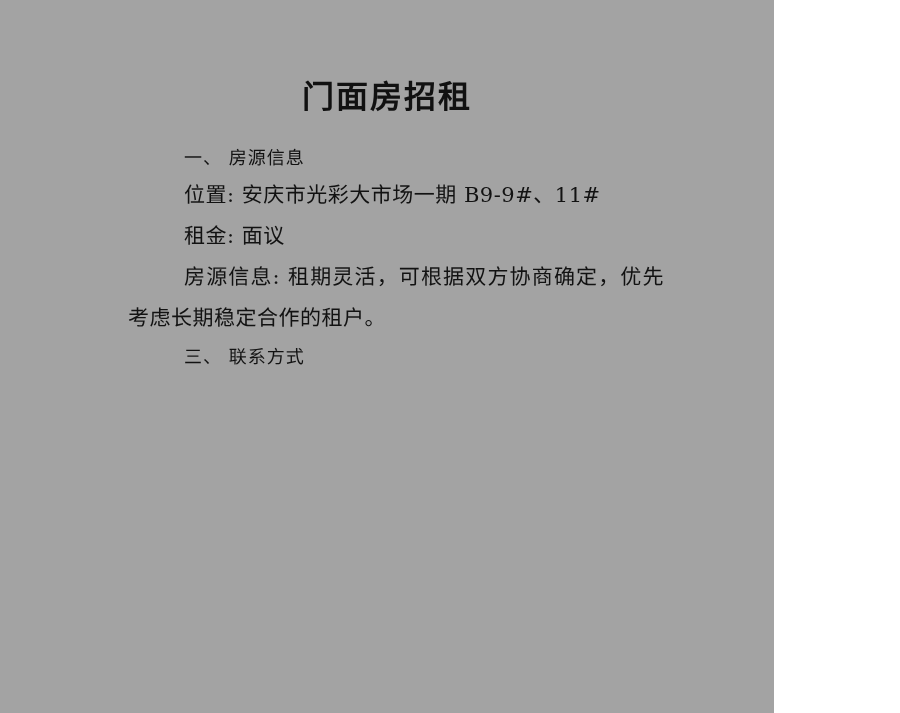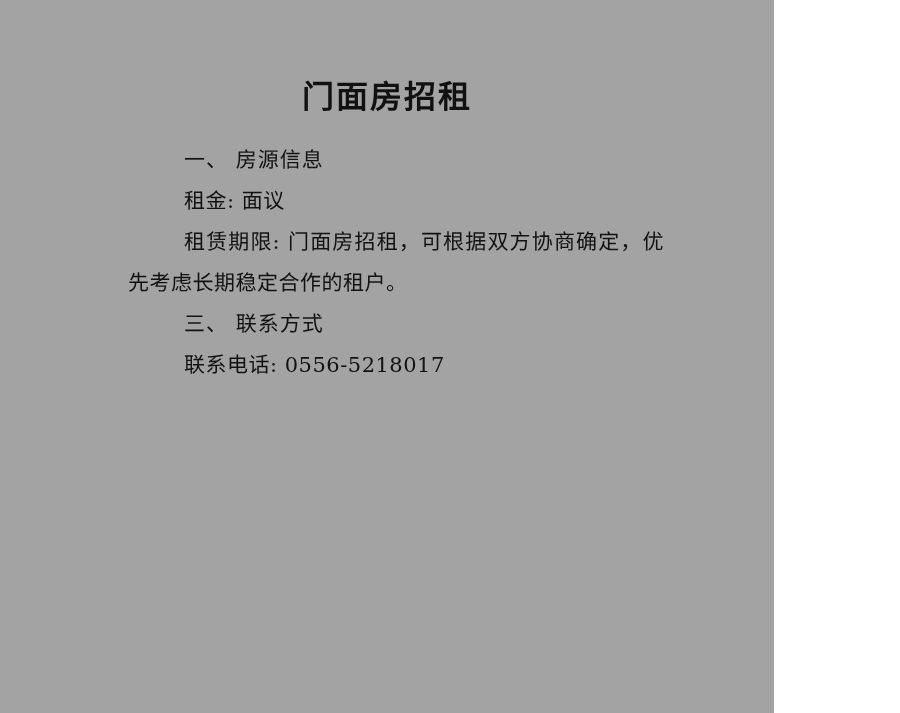--- a/index.html
+++ b/index.html
@@ -40,21 +40,21 @@
     padding-right: 110px;
   }
   .line {
     font-size: 21px;
     line-height: 1.95;
     color: #121212;
     letter-spacing: 0.5px;
     white-space: pre-wrap;
   }
   .heading-line {
-    font-size: 21px;
+    font-size: 18px;
     line-height: 1.95;
     letter-spacing: 1px;
     color: #121212;
   }
   .indent-para {
     padding-left: 56px;
     text-indent: 0;
   }
   .para-wrap {
     font-size: 21px;
@@ -68,21 +68,21 @@
 </head>
 <body>
 
 <div class="page">
 
   <h1 class="doc-title">门面房招租</h1>
 
   <div class="body-block">
 
     <div class="heading-line indent-para">一、 房源信息</div>
+    <div class="line indent-para">位置: 安庆市光彩大市场一期 B9-9#、11#</div>
 
     <div class="line indent-para">租金: 面议</div>
-    <div class="para-wrap" style="text-indent:56px;">租赁期限: 门面房招租，可根据双方协商确定，优先考虑长期稳定合作的租户。</div>
+    <div class="para-wrap" style="text-indent:56px;">房源信息: 租期灵活，可根据双方协商确定，优先考虑长期稳定合作的租户。</div>
 
     <div class="heading-line indent-para">三、 联系方式</div>
-    <div class="line indent-para">联系电话: 0556-5218017</div>
 
   </div>
 </div>
 
 </body></html>

